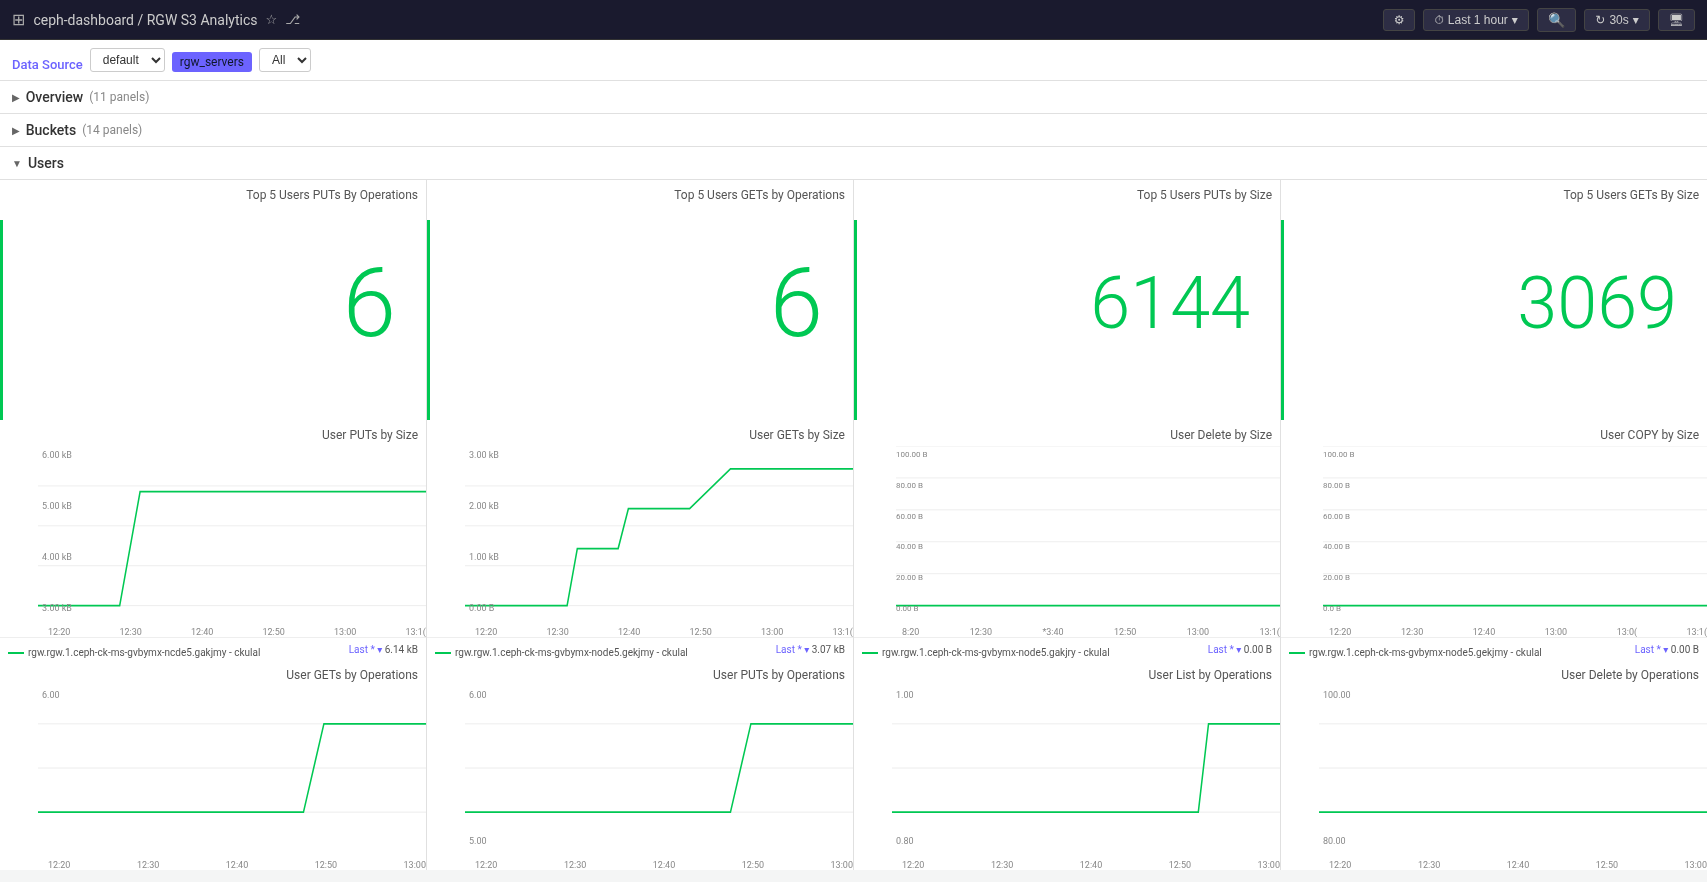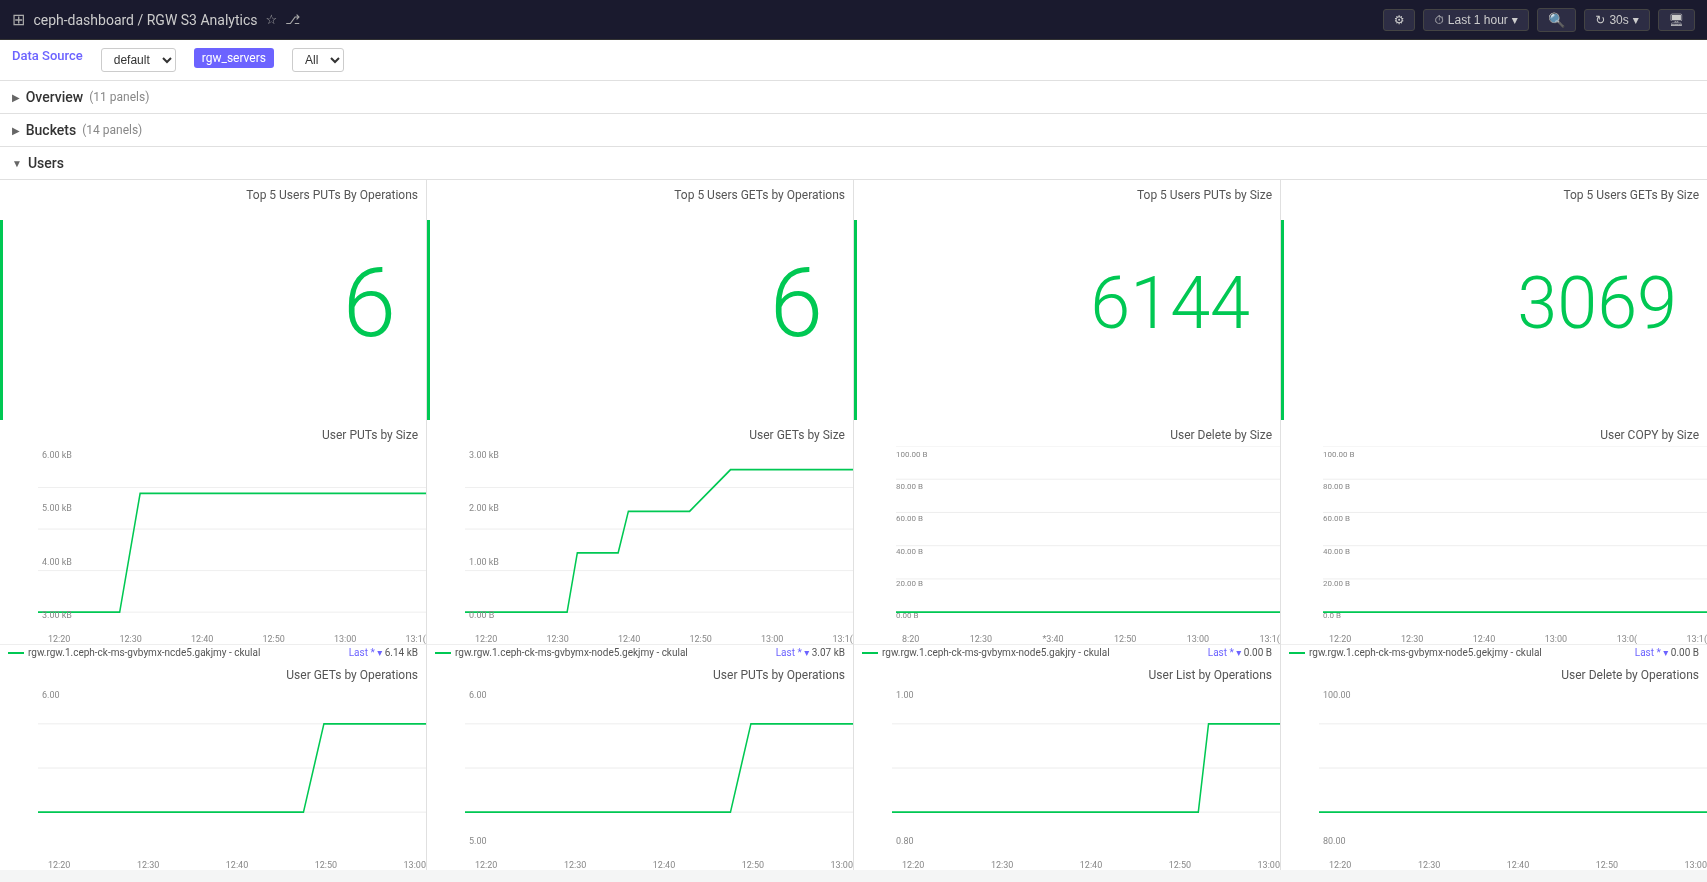--- a/index.html
+++ b/index.html
@@ -15,30 +15,30 @@
     .topbar-title { font-size: 14px; color: #ccc; }
     .topbar-right { display: flex; align-items: center; gap: 8px; }
     .topbar-btn {
       background: #2d2d44; border: 1px solid #444; color: #ccc;
       padding: 3px 10px; border-radius: 3px; cursor: pointer; font-size: 12px;
       display: flex; align-items: center; gap: 4px;
     }
 
     
     .filterbar {
-      display: flex; align-items: flex-start; gap: 18px;
+      display: flex; align-items: flex-end; gap: 7px;
       background: #fff; padding: 8px 12px; border-bottom: 1px solid #e0e0e0;
     }
     .filter-label { color: #6c63ff; font-size: 13px; font-weight: 500; }
     .filter-select {
       border: 1px solid #ccc; border-radius: 3px; padding: 3px 8px;
       font-size: 12px; background: #fff; cursor: pointer; color: #333;
     }
     .filter-badge {
-      background: #6c63ff; color: #ffffff; padding: 3px 8px; border-radius: 3px;
+      background: #6c63ff; color: #0f172a; padding: 3px 8px; border-radius: 3px;
       font-size: 12px; cursor: pointer;
     }
 
     
     .section-header {
       display: flex; align-items: center; gap: 6px;
       padding: 8px 12px; background: #fff; border-bottom: 1px solid #e0e0e0;
       cursor: pointer; font-size: 14px; font-weight: 500;
     }
     .section-header .count { color: #888; font-size: 12px; font-weight: 400; }
@@ -70,21 +70,21 @@
       width: 3px; background: #00c853;
     }
 
     
     .chart-panel { height: 240px; display: flex; flex-direction: column; }
     .chart-area { flex: 1; position: relative; overflow: hidden; }
     .chart-legend {
       display: flex; align-items: center; justify-content: space-between;
       padding: 2px 8px; font-size: 10px; color: #555; border-top: 1px solid #eee;
     }
-    .chart-legend-item { display: flex; align-items: center; gap: 4px; }
+    .chart-legend-item { display: flex; align-items: center; gap: 4px; margin-top: 7px; }
     .legend-line { width: 16px; height: 2px; background: #00c853; display: inline-block; }
     .legend-last { color: #6c63ff; font-size: 10px; }
 
     
     svg.chart { width: 100%; height: 100%; }
 
     
     .y-labels {
       position: absolute; left: 2px; top: 0; bottom: 20px;
       display: flex; flex-direction: column; justify-content: space-between;

